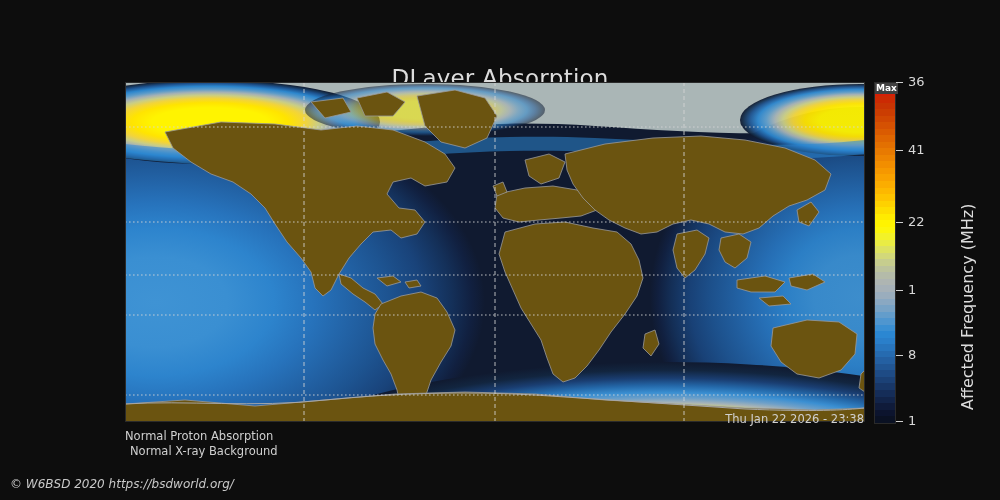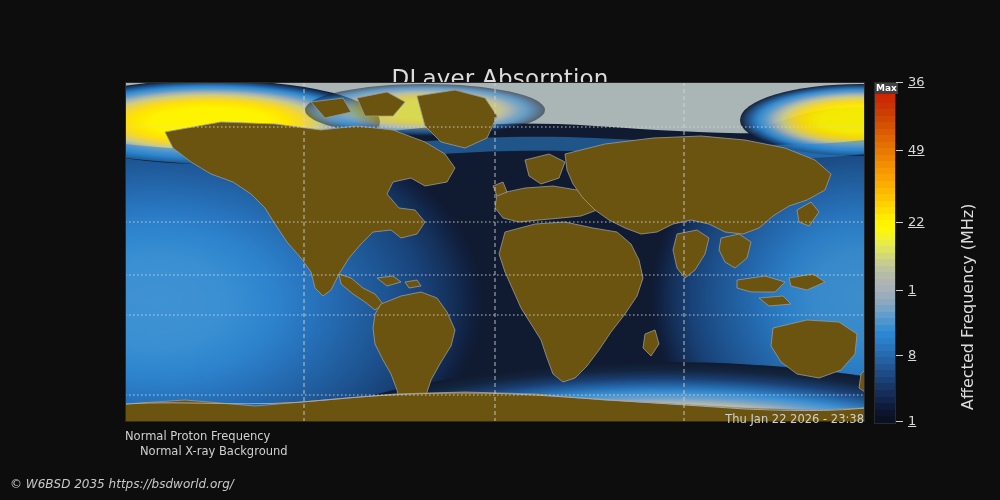--- a/index.html
+++ b/index.html
@@ -42,35 +42,34 @@
   }
   .ctick{
     position:absolute;left:896px;width:60px;height:1px;
   }
   .ctick i{
     position:absolute;left:0;top:0;width:7px;height:1px;background:#cfcfcf;display:block;
   }
   .ctick span{
     position:absolute;left:12px;top:-9px;font-size:13px;color:#d8d8d8;
     line-height:17px;
-    text-decoration:underline;
   }
   #cbarlabel{
     position:absolute;left:0;top:0;
     transform-origin:left top;
     transform:translate(958px,410px) rotate(-90deg);
     font-size:16px;color:#dcdcdc;white-space:nowrap;
   }
 
   
   .note{
     position:absolute;font-size:11.5px;color:#d0d0d0;line-height:15px;
   }
   #note1{left:125px;top:429px;}
-  #note2{left:140px;top:444px;}
+  #note2{left:130px;top:444px;}
   #stamp{position:absolute;right:136px;top:412px;font-size:11.5px;color:#d0d0d0;}
   #copy{
     position:absolute;left:10px;top:477px;font-size:12px;color:#c9c9c9;
     font-style:italic;
   }
 </style>
 </head>
 <body>
 
 <div id="root">
@@ -295,39 +294,39 @@
       <div class="band" style="height: 6.53846px; background: rgb(10, 17, 35);"></div>
     </div>
   <div id="maxbadge">Max</div>
   <div id="cticks">
       <div class="ctick" style="top: 82px;">
         <i></i>
         <span>36</span>
       </div>
       <div class="ctick" style="top: 150px;">
         <i></i>
-        <span>49</span>
+        <span>41</span>
       </div>
       <div class="ctick" style="top: 222px; text-align: right;">
         <i></i>
         <span>22</span>
       </div>
       <div class="ctick" style="top: 290px;">
         <i></i>
         <span>1</span>
       </div>
       <div class="ctick" style="top: 355px;">
         <i></i>
         <span>8</span>
       </div>
       <div class="ctick" style="top: 421px;">
         <i></i>
         <span>1</span>
       </div>
     </div>
   <div id="cbarlabel">Affected Frequency (MHz)</div>
 
-  <div class="note" id="note1">Normal Proton Frequency</div>
+  <div class="note" id="note1">Normal Proton Absorption</div>
   <div class="note" id="note2">Normal X-ray Background</div>
   <div id="stamp">Thu Jan 22 2026 - 23:38</div>
-  <div id="copy">© W6BSD 2035 https://bsdworld.org/</div>
+  <div id="copy">© W6BSD 2020 https://bsdworld.org/</div>
 
 </div>
 
 </body></html>

